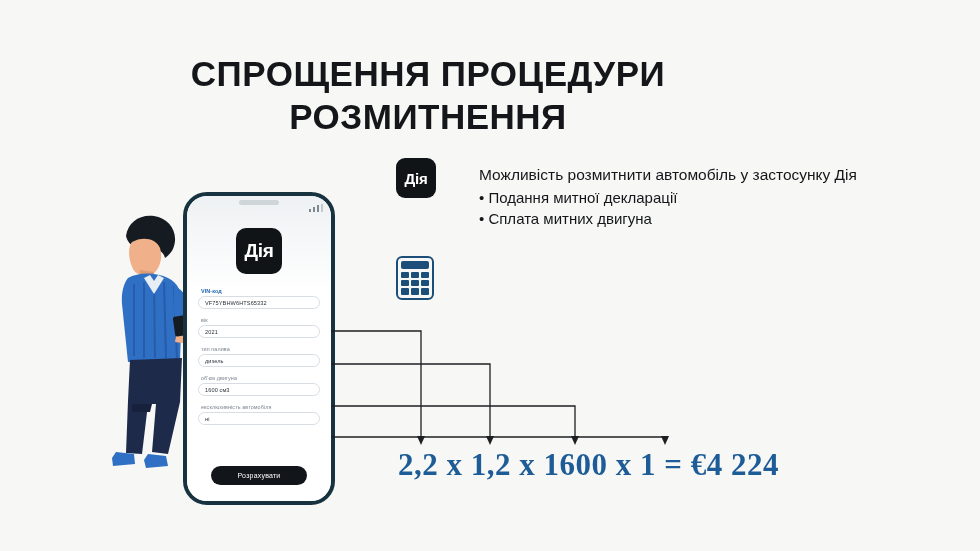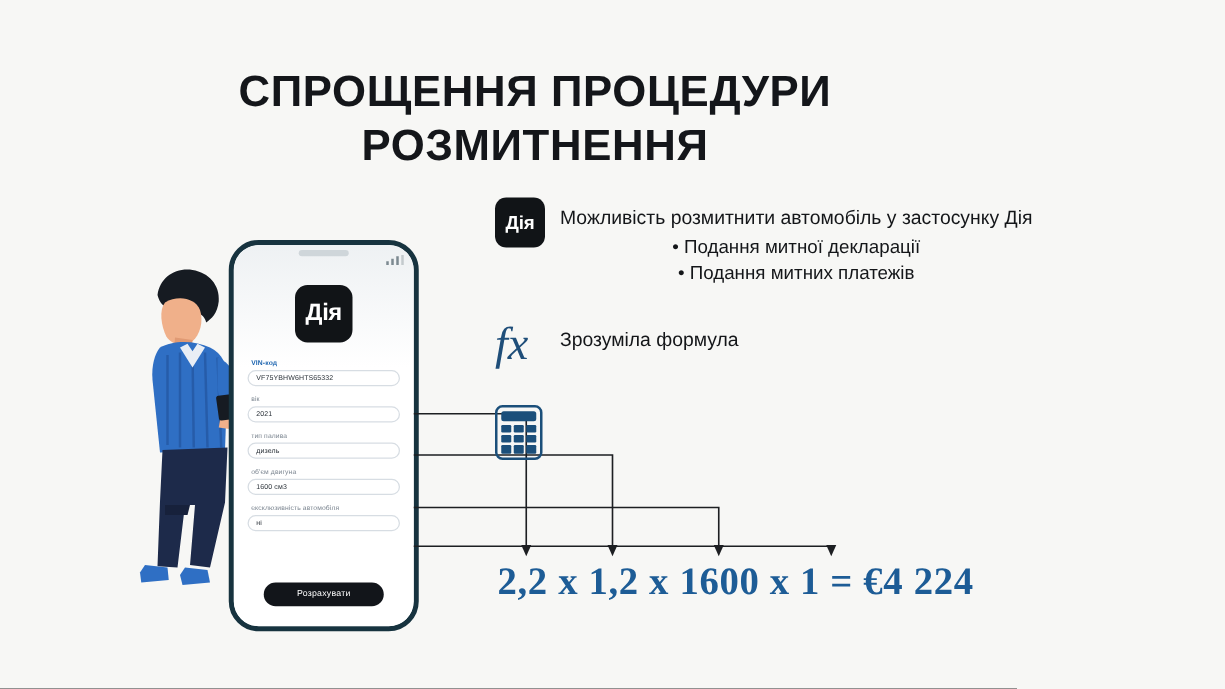--- a/index.html
+++ b/index.html
@@ -225,27 +225,27 @@
   }
   .icon-calc .keys span {
     background: #1b4f7a;
     border-radius: 1px;
   }
   .feature-text {
     padding-top: 6px;
     font-size: 15.5px;
     color: #141619;
     line-height: 1.42;
+    margin-left: 31px;
   }
   .feature-text .bullets {
     margin: 1px 0 0 0;
   }
   .feature-text .bullets div {
     font-size: 15px;
-    text-align: center;
   }
   
   .formula {
     position: absolute;
     left: 398px;
     top: 447px;
     font-size: 31px;
     font-weight: bold;
     color: #1d5c96;
     letter-spacing: 0.5px;
@@ -348,33 +348,25 @@
   <div class="features">
 
     <div class="feature">
       <div class="feature-icon">
         <div class="icon-diia">Дія</div>
       </div>
       <div class="feature-text">
         <div>Можливість розмитнити автомобіль у застосунку Дія</div>
         <div class="bullets">
           <div>• Подання митної декларації</div>
-          <div>• Подання митних платежів</div>
+          <div>• Сплата митних двигуна</div>
         </div>
       </div>
     </div>
 
-    <div class="feature">
-      <div class="feature-icon">
-        <div class="icon-fx">fx</div>
-      </div>
-      <div class="feature-text">
-        <div>Зрозуміла формула</div>
-      </div>
-    </div>
 
     <div class="feature">
       <div class="feature-icon">
         <div class="icon-calc">
           <div class="screen"></div>
           <div class="keys">
             <span></span>
               <span></span>
               <span></span>
             <span></span>

